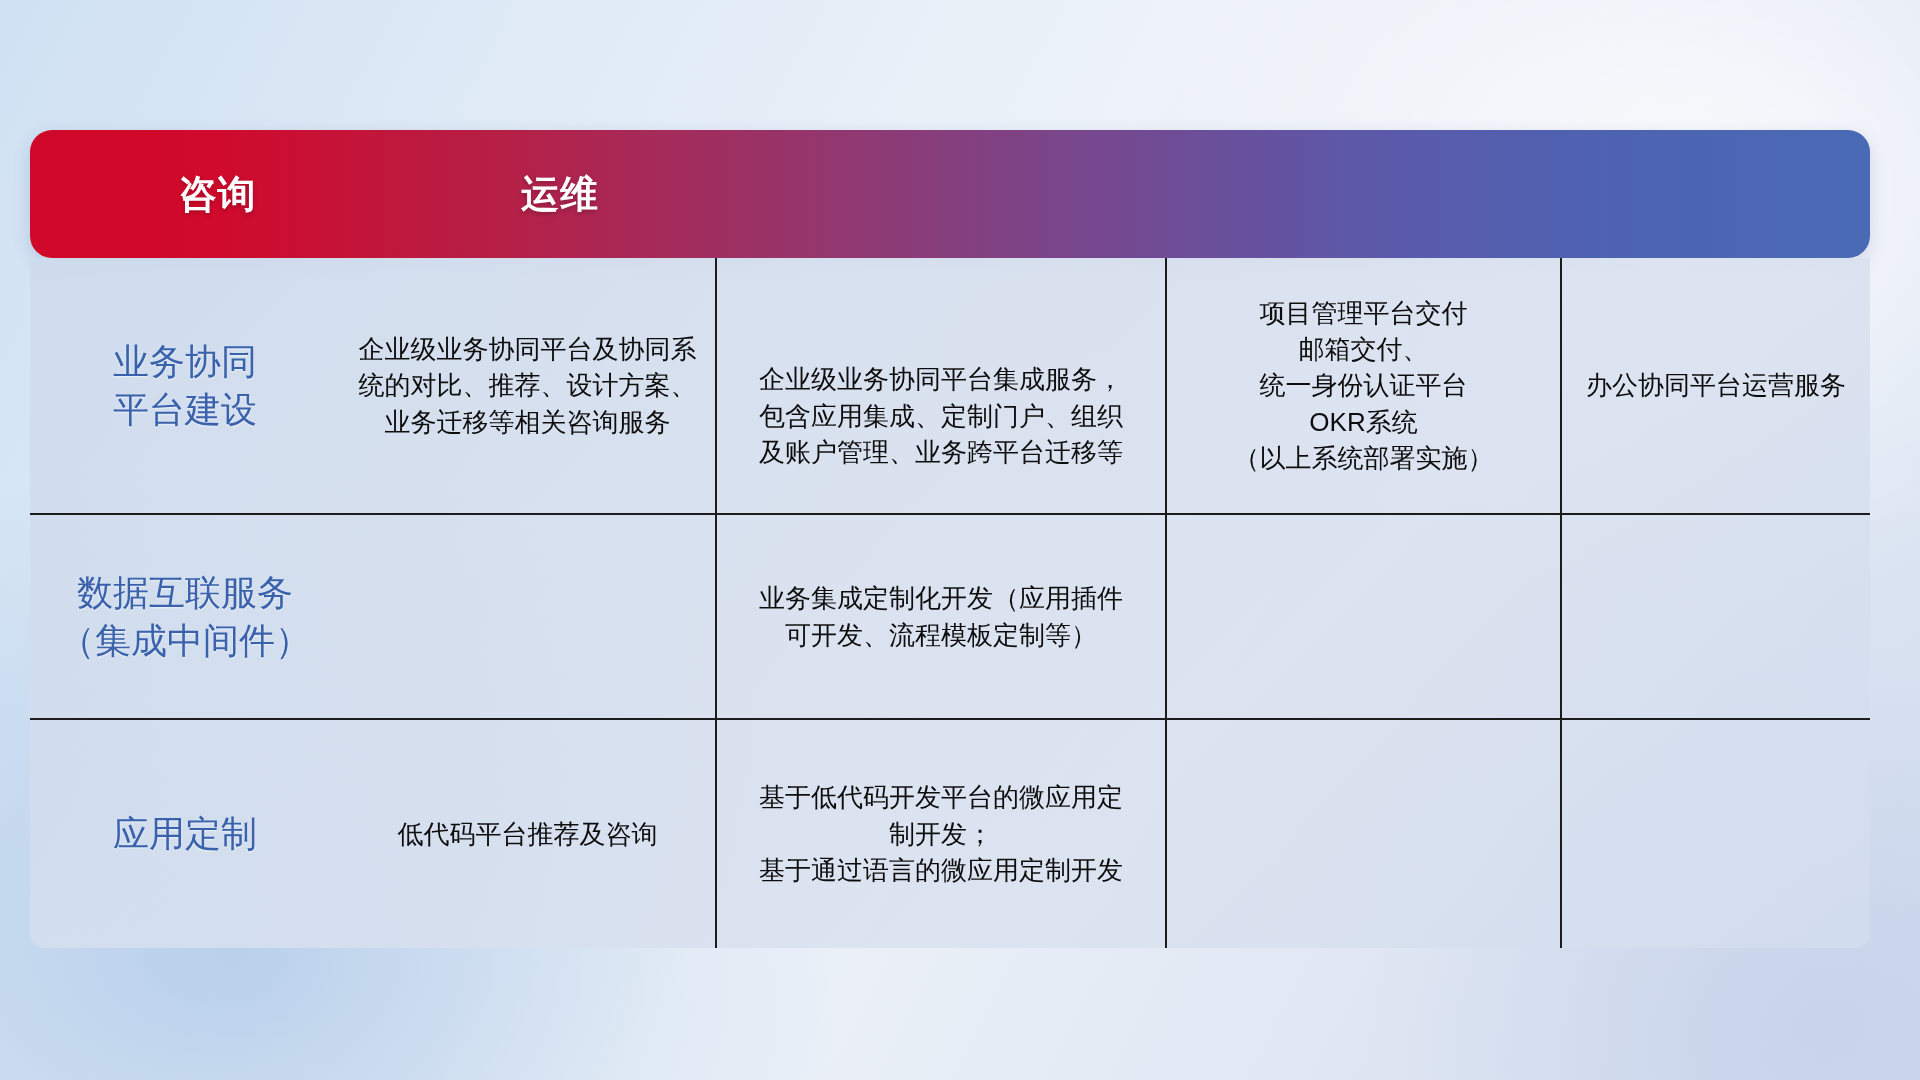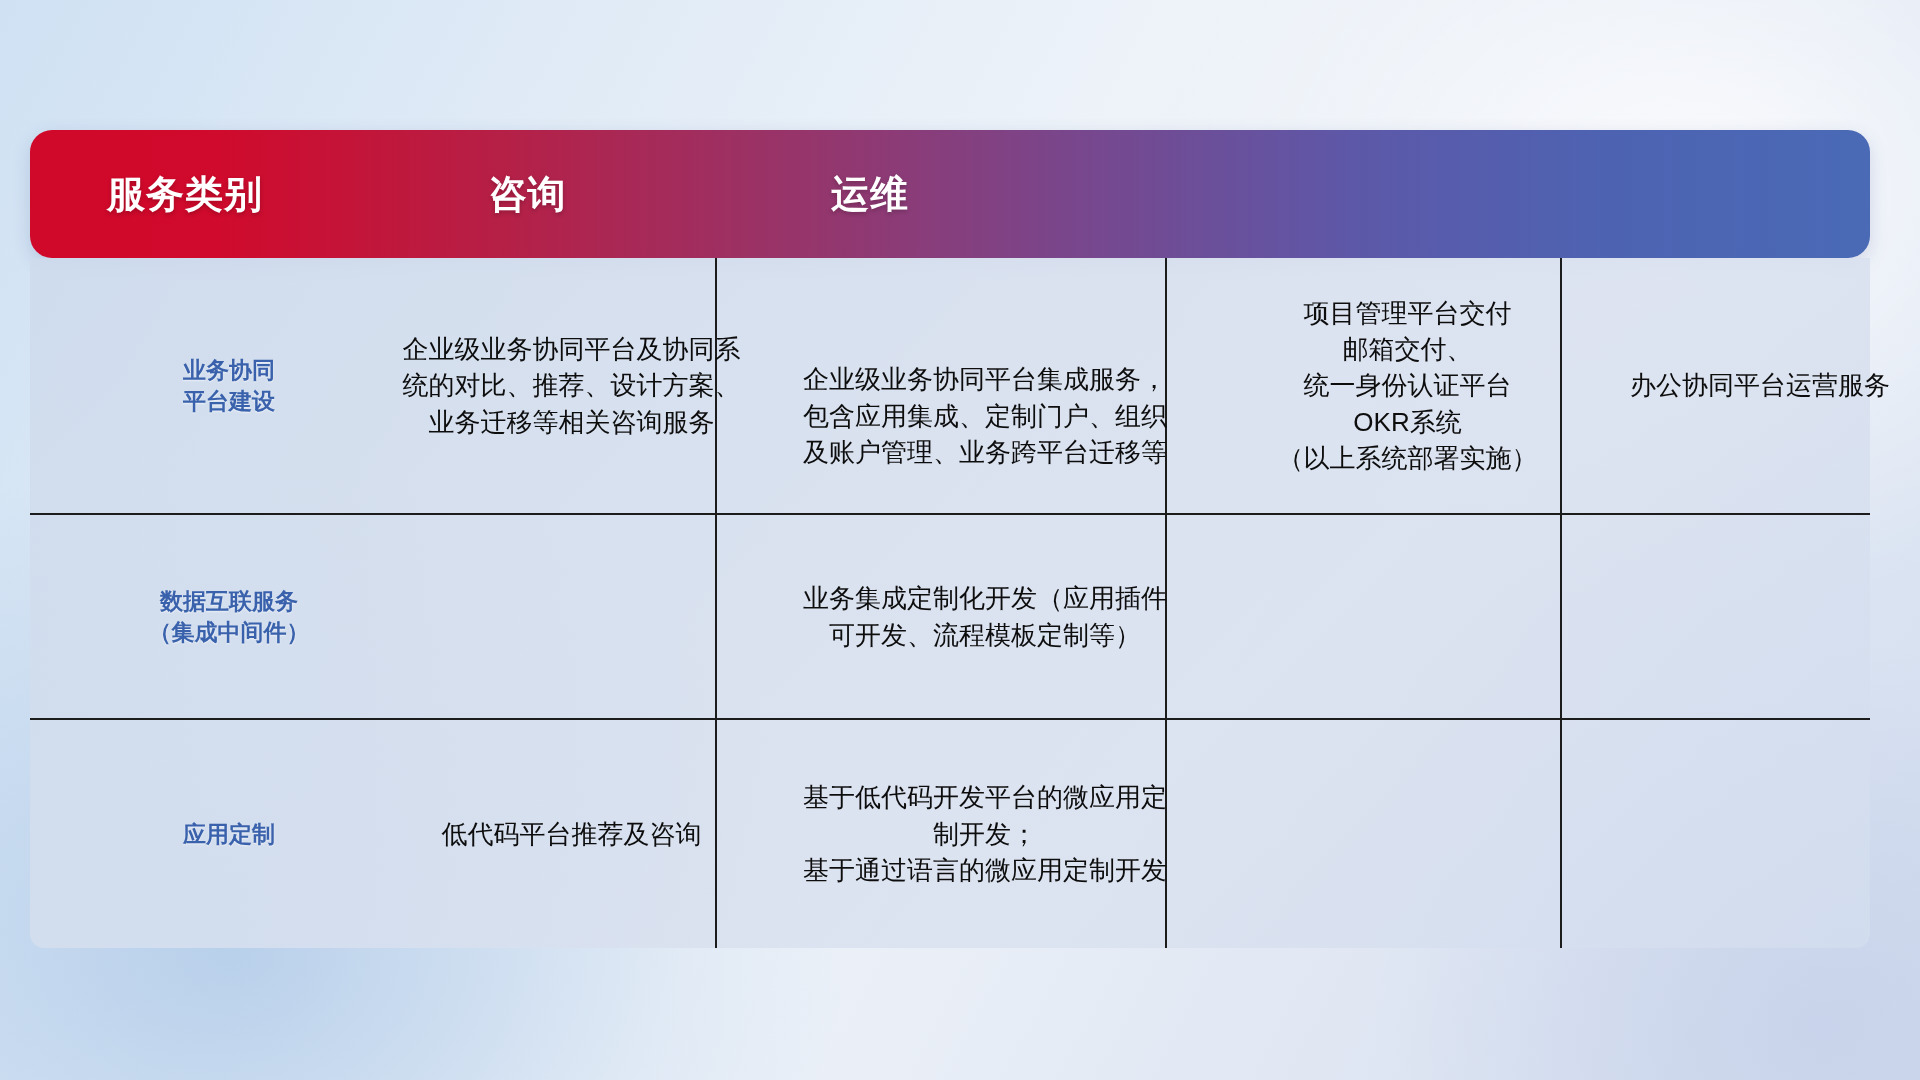--- a/index.html
+++ b/index.html
@@ -34,37 +34,36 @@
     background:linear-gradient(135deg, rgba(206,219,236,0.86) 0%, rgba(214,223,238,0.88) 35%,
                rgba(219,226,240,0.9) 65%, rgba(210,221,238,0.86) 100%);
     border-bottom-left-radius:14px; border-bottom-right-radius:14px;
   }
   .grid { position:absolute; inset:0; }
   .vline { position:absolute; top:0; width:2px; background:#1c1c1c; }
   .hline { position:absolute; left:0; height:2px; background:#1c1c1c; }
 
   .cell {
     position:absolute; display:flex; align-items:center; justify-content:center;
-    text-align:center; padding:6px 14px;margin-left:44px;
+    text-align:center; padding:6px 14px;
   }
   .cat {
-    color:#3a62ac; font-weight:bold; font-size:23px; line-height:1.32;
+    color:#3a62ac; font-weight:normal; font-size:36px; line-height:1.32;
     text-shadow:0 1px 2px rgba(255,255,255,0.6);
   }
   .body {
     color:#0d0d0d; font-size:26px; line-height:1.40; font-weight:400;
   }
 </style>
 </head>
 <body>
 
 <div id="stage">
 
   <div class="hdr">
-    <div class="hc" style="width:310px;">服务类别</div>
     <div class="hc" style="width:375px;">咨询</div>
     <div class="hc" style="width:310px;">运维</div>
   </div>
 
   <div class="tbl">
 
     <div class="grid">
       <div class="vline" style="left:685px;  height:690px;"></div>
       <div class="vline" style="left:1135px; height:690px;"></div>
       <div class="vline" style="left:1530px; height:690px;"></div>

